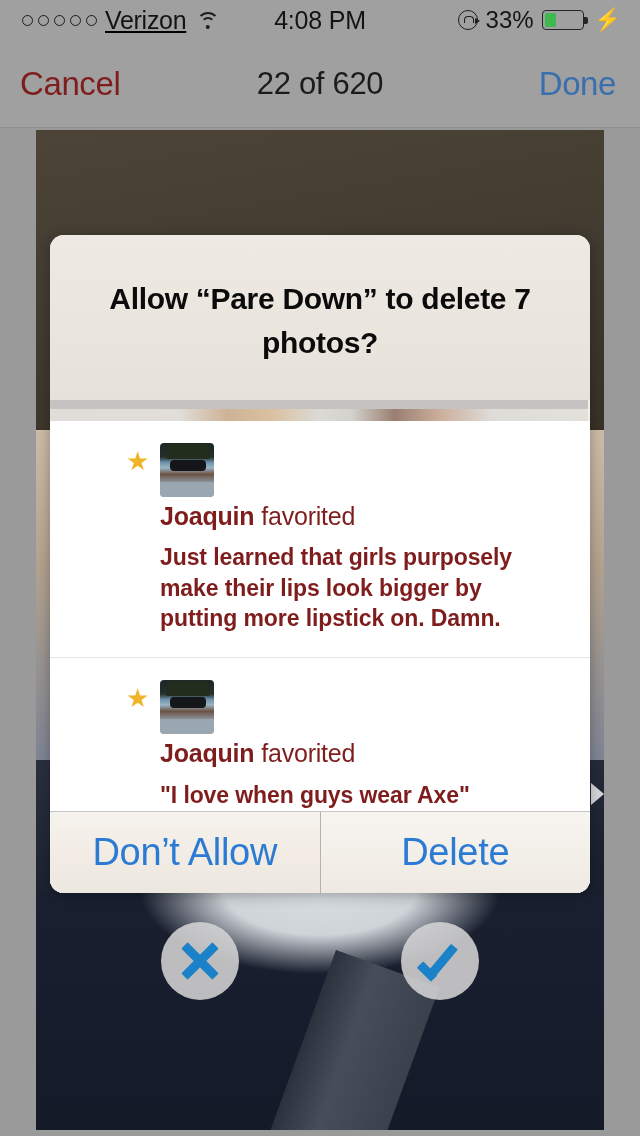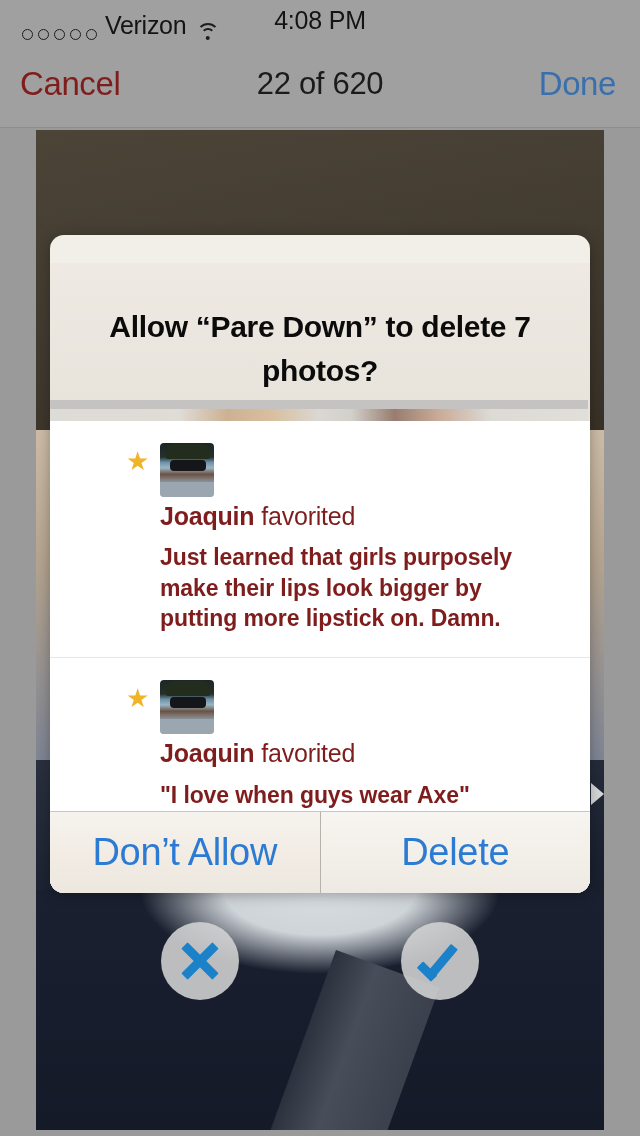--- a/index.html
+++ b/index.html
@@ -10,22 +10,22 @@
     position:relative;
     -webkit-font-smoothing:antialiased;
   }
 
   
   #status-bar{
     position:absolute; left:0; top:0; width:640px; height:40px;
     display:flex; align-items:center; background:#a0a0a0;
   }
   #status-left{
-    display:flex; align-items:flex-end; gap:8px;
-    position:absolute; left:22px; top:0; height:40px;
+    display:flex; align-items:center; gap:8px;
+    position:absolute; left:22px; top:0; height:40px;text-decoration:underline;
   }
   .sig-dots{ display:flex; gap:5px; align-items:center; }
   .sig-dot{
     width:11px; height:11px; border-radius:50%;
     border:1.7px solid #1d1d1d; background:transparent;
   }
   #carrier-name{ font-size:25px; color:#141414; letter-spacing:-0.3px; }
   #wifi-icon{ width:23px; height:18px; position:relative; margin-left:2px; }
   #wifi-icon .arc{
     position:absolute; left:50%; transform:translateX(-50%);
@@ -167,21 +167,20 @@
     position:absolute; left:50px; top:235px; width:540px; height:658px;
     border-radius:14px; overflow:hidden; z-index:20;
     box-shadow:0 2px 14px rgba(0,0,0,0.30);
     background:#f2efe9;
   }
   #alert-header{
     position:relative; height:165px;
     background:linear-gradient(180deg,#eeeae3 0%, #e9e5dd 70%, #e6e2da 100%);
     display:flex; align-items:flex-start; justify-content:center;
     padding:42px 34px 0 34px;
-    margin-top:28px;
   }
   #alert-title{
     font-size:30px; line-height:1.48; font-weight:bold; color:#0b0b0b;
     text-align:center; letter-spacing:-0.3px;
   }
   #alert-scroll-track{
     position:absolute; left:50px; top:400px; width:538px; height:9px;
     background:#c5c3c1; z-index:22; border-radius:1px;
   }
   #alert-photo-strip{
@@ -272,20 +271,28 @@
       <div class="sig-dot"></div>
     </div>
     <div id="carrier-name">Verizon</div>
     <div id="wifi-icon">
       <div class="arc a1"></div>
         <div class="arc a2"></div>
         <div class="dot"></div>
     </div>
   </div>
   <div id="status-time">4:08 PM</div>
+  <div id="status-right">
+    <div id="rotation-lock-icon"></div>
+    <div id="battery-percent">33%</div>
+    <div id="battery-icon">
+      <div id="battery-fill" style="width: 33%; background: rgb(63, 184, 79);"></div>
+    </div>
+    <div id="charging-bolt">⚡</div>
+  </div>
 </div>
 
 <div id="nav-bar">
   <button id="nav-cancel">Cancel</button>
   <div id="nav-title">22 of 620</div>
   <button id="nav-done">Done</button>
 </div>
 
 <div id="photo-viewer">
   <div id="photo-top"></div>

